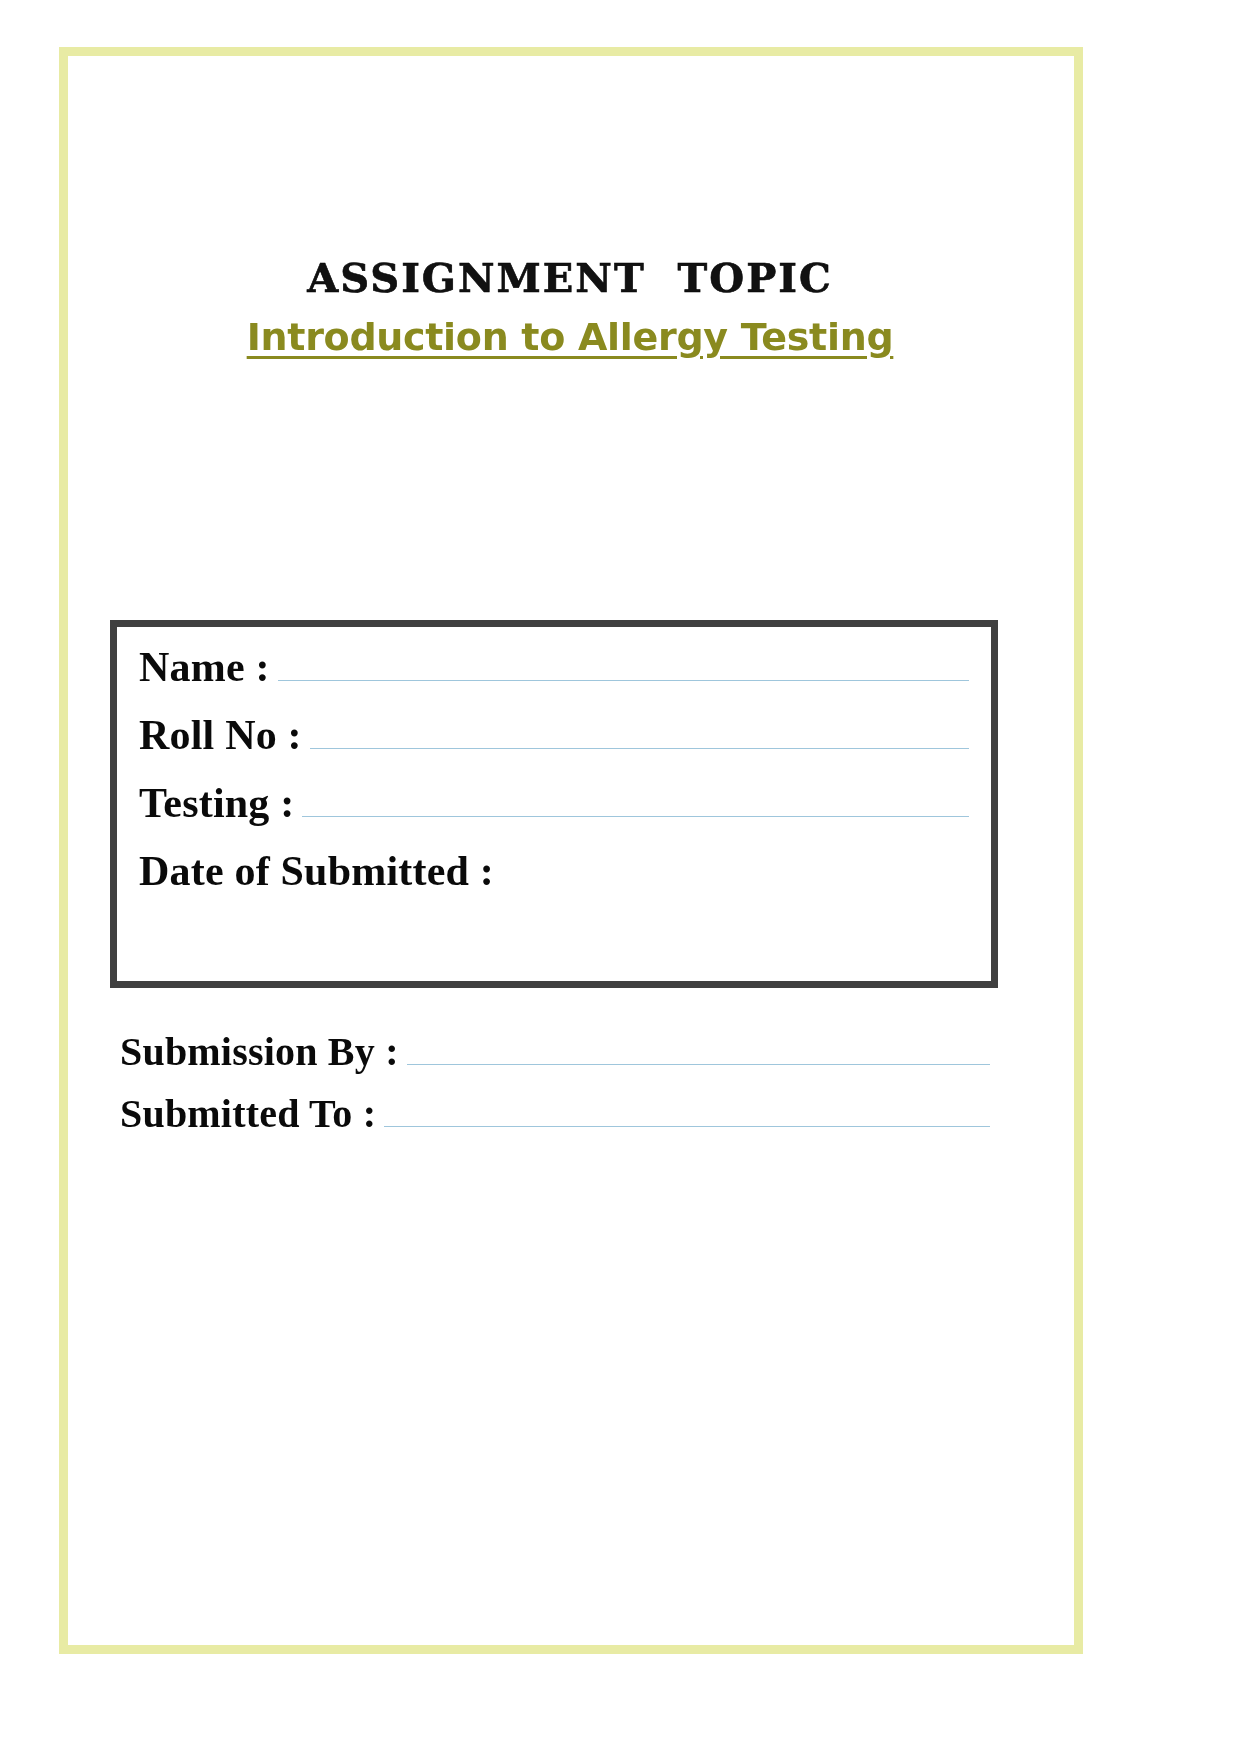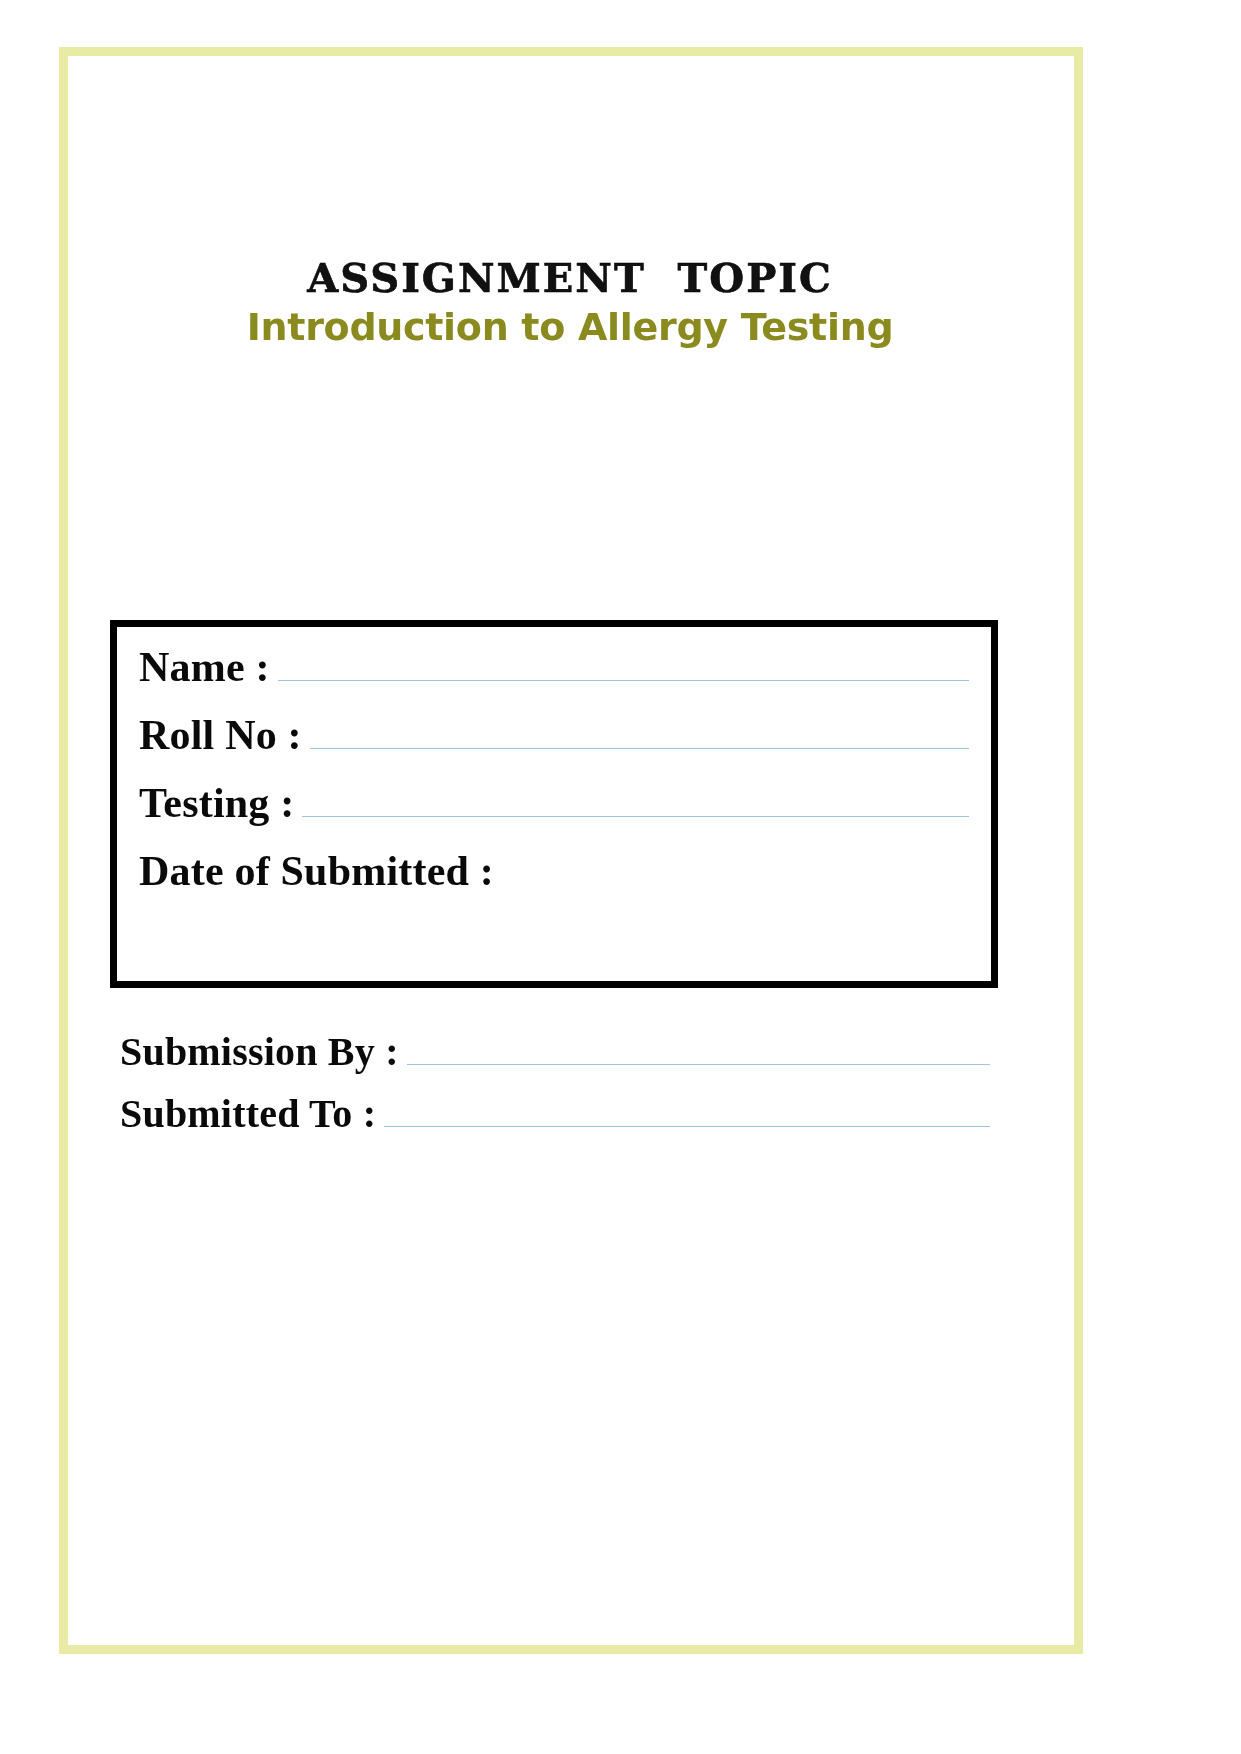--- a/index.html
+++ b/index.html
@@ -52,38 +52,39 @@
     color: #111111;
     font-variant: small-caps;
     text-transform: uppercase;
     -webkit-text-stroke: 0.6px #000;
     margin: 0;
     white-space: pre;
     line-height: 1.15;
   }
 
   .topic-title {
-    margin-top: 4px;
+    margin-top: 14px;
     font-family: "DejaVu Sans", sans-serif;
     font-size: 38px;
     font-weight: 700;
     color: #8a8a1f;
+    text-decoration: underline;
     text-underline-offset: 6px;
     letter-spacing: -0.3px;
     line-height: 1.2;
   }
 
   
   .info-box {
     position: absolute;
     left: 110px;
     top: 620px;
     width: 888px;
     height: 368px;
-    border: 7px solid #000000;
+    border: 7px solid #404040;
     box-sizing: border-box;
     padding: 16px 22px 0 22px;
   }
 
   .field-row {
     display: flex;
     align-items: baseline;
     height: 68px;
   }
 

